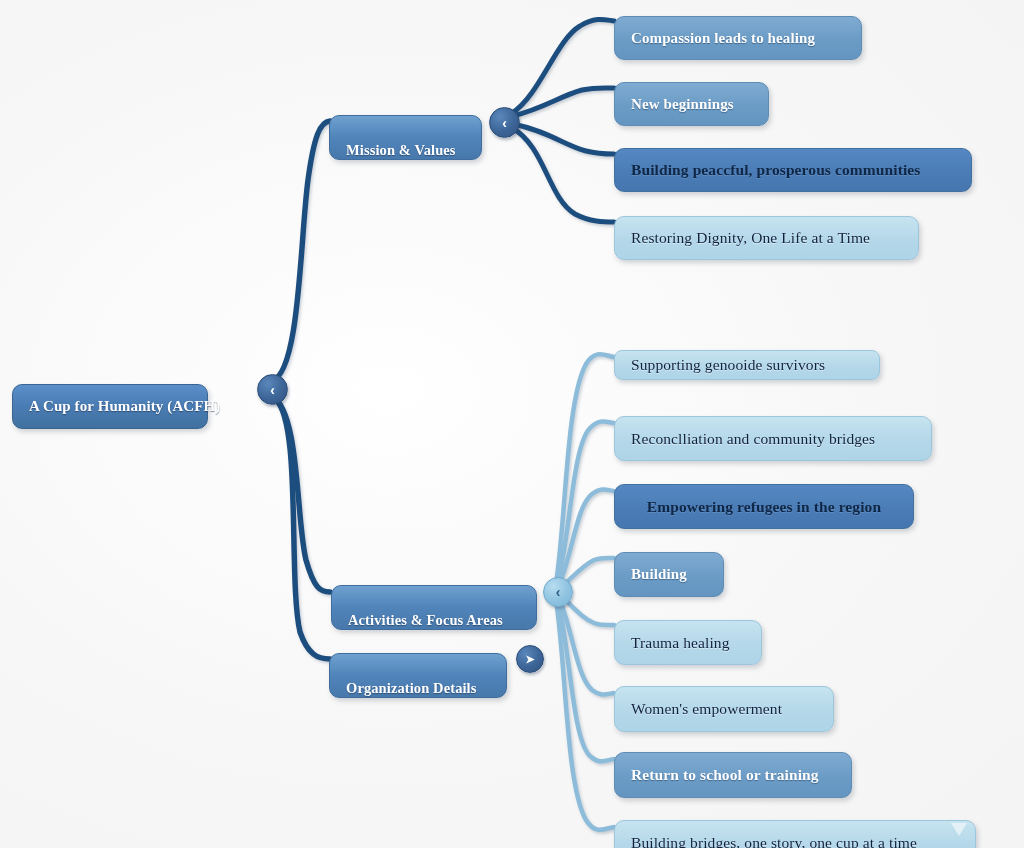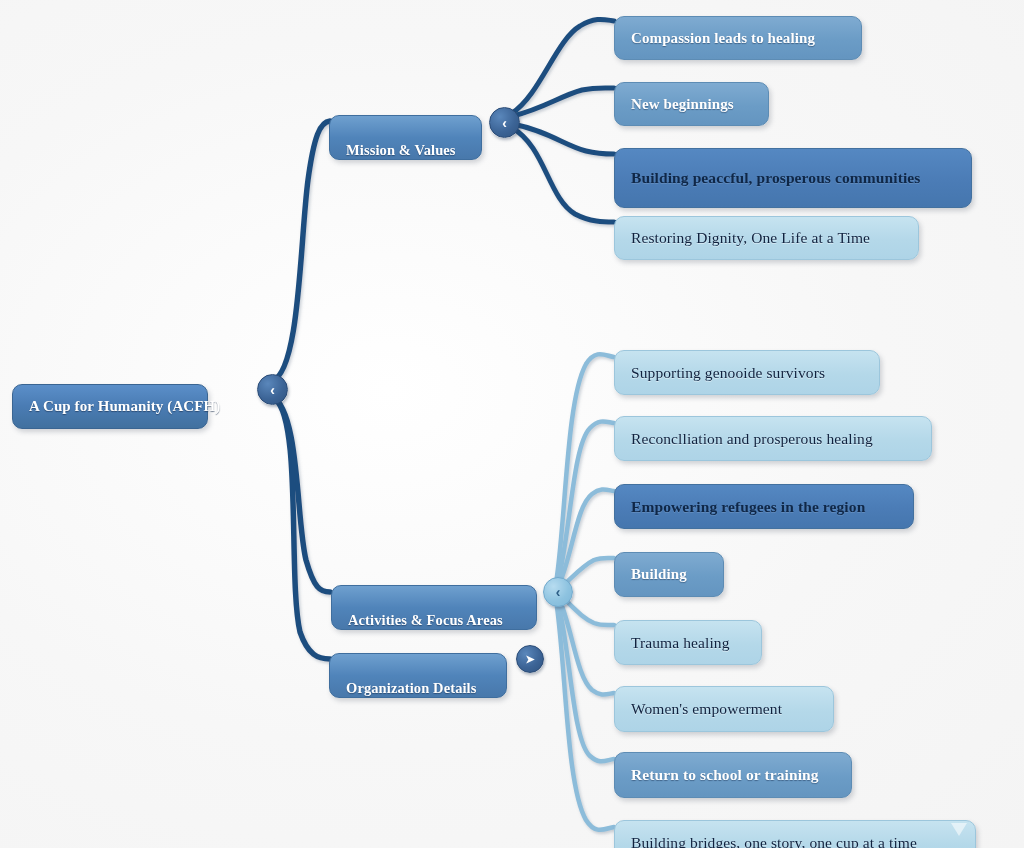--- a/index.html
+++ b/index.html
@@ -167,44 +167,44 @@
   </div>
 
   <div class="node v-mid" style="left:614px; top:0px; width:248px; height:44px; font-size:15px;">
     <span class="label">Compassion leads to healing</span>
   </div>
 
   <div class="node v-mid" style="left:614px; top:66px; width:155px; height:44px; font-size:15px;">
     <span class="label">New beginnings</span>
   </div>
 
-  <div class="node v-dark" style="left:614px; top:132px; width:358px; height:60px; font-size:15.5px;">
+  <div class="node v-dark" style="left:614px; top:132px; width:358px; height:44px; font-size:15.5px;">
     <span class="label">Building peaccful, prosperous communities</span>
   </div>
 
   <div class="node v-light" style="left:614px; top:200px; width:305px; height:44px; font-size:15.5px;">
     <span class="label">Restoring Dignity, One Life at a Time</span>
   </div>
 
   <div class="node v-branch" style="left:331px; top:569px; width:206px; height:45px; font-size:14.5px;">
     <span class="label">Activities &amp; Focus Areas</span>
   </div>
   <div class="hub hub-light" style="left:543px; top:577px; width:28px; height:28px; font-size:14px;">
     <span>‹</span>
   </div>
 
-  <div class="node v-light" style="left:614px; top:334px; width:266px; height:45px; font-size:15.5px;">
+  <div class="node v-light" style="left:614px; top:334px; width:266px; height:30px; font-size:15.5px;border-radius:8px;">
     <span class="label">Supporting genooide survivors</span>
   </div>
 
   <div class="node v-light" style="left:614px; top:400px; width:318px; height:45px; font-size:15.5px;">
-    <span class="label">Reconclliation and prosperous healing</span>
-  </div>
-
-  <div class="node v-dark" style="left:614px; top:468px; width:300px; height:45px; font-size:15.5px;">
+    <span class="label">Reconclliation and community bridges</span>
+  </div>
+
+  <div class="node v-dark" style="left:614px; top:468px; width:300px; height:45px; font-size:15.5px;justify-content:center;">
     <span class="label">Empowering refugees in the region</span>
   </div>
 
   <div class="node v-mid" style="left:614px; top:536px; width:110px; height:45px; font-size:15px;">
     <span class="label">Building</span>
   </div>
 
   <div class="node v-light" style="left:614px; top:604px; width:148px; height:45px; font-size:15.5px;">
     <span class="label">Trauma healing</span>
   </div>

